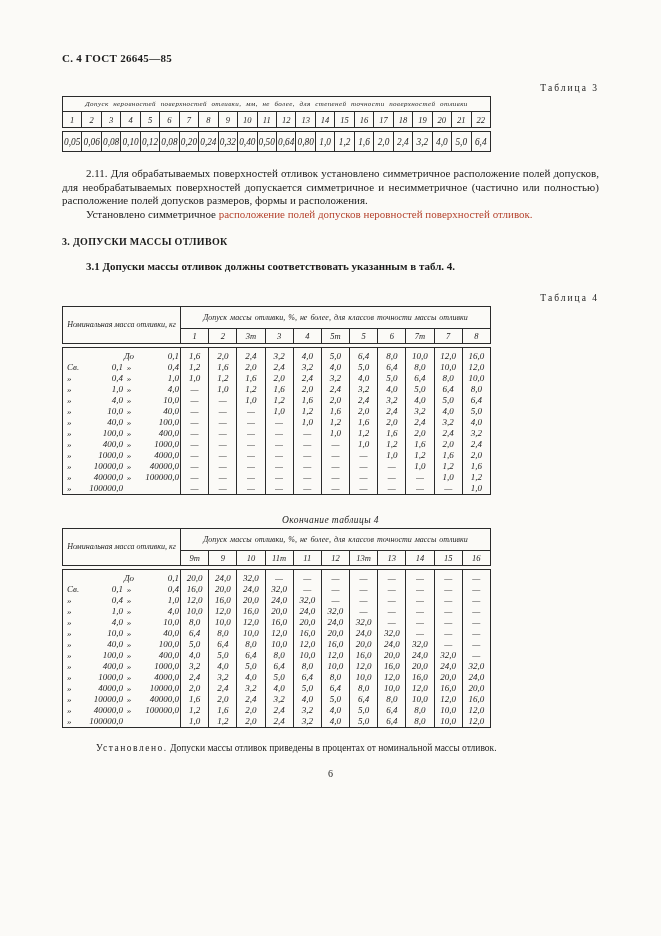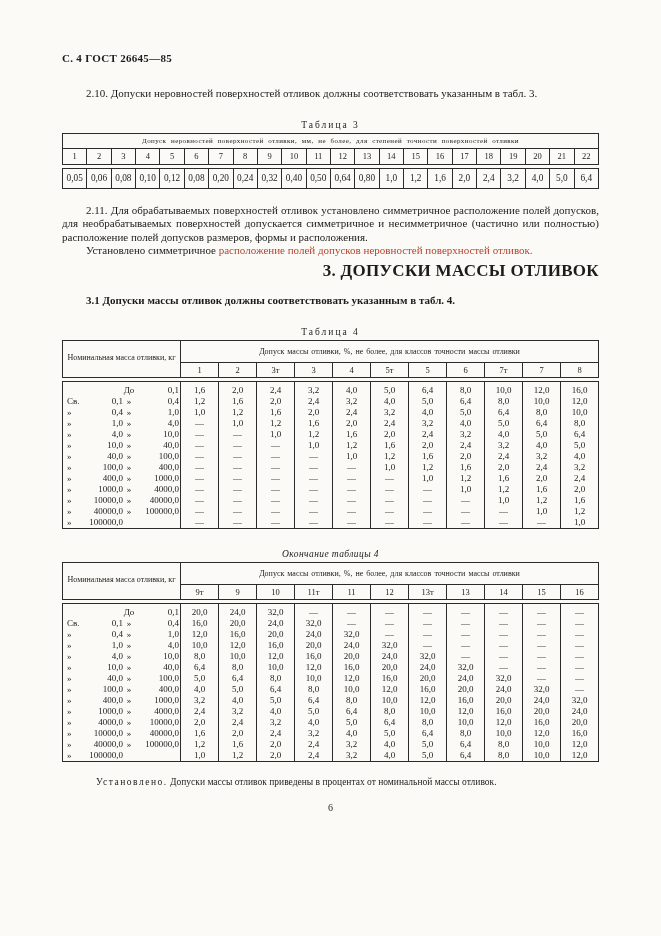--- a/index.html
+++ b/index.html
@@ -7,27 +7,27 @@
     width:661px;height:936px;background:#fbfaf7;color:#1c1c1c;
     font-family:"Liberation Serif","DejaVu Serif",serif;
     overflow:hidden;
   }
   .page{padding:52px 62px 0 62px;position:relative;}
   .doc-header{font-size:11px;font-weight:bold;letter-spacing:.3px;}
   .para{font-size:11px;line-height:13.6px;text-align:justify;margin:0;}
   .indent{text-indent:24px;}
   .mt-p210{margin-top:23px;}
   .mt-p211{margin-top:15px;}
-  .tbl-caption{font-size:9.5px;text-align:center;letter-spacing:2px;margin-top:19px;}
+  .tbl-caption{font-size:9.5px;text-align:right;letter-spacing:2px;margin-top:19px;}
   .t4b-caption{font-size:9.5px;text-align:center;font-style:italic;letter-spacing:.4px;margin-top:20px;}
-  .sec-title{font-size:17px;font-weight:bold;text-align:right;letter-spacing:.3px;margin:3px 0 0 0;}
+  .sec-title{font-size:10px;font-weight:bold;text-align:left;letter-spacing:.3px;margin:15px 0 0 0;}
   .mt-p31{margin-top:13px;font-weight:bold;}
   .red{color:#b5432e;}
 
-  table{border-collapse:collapse;table-layout:fixed;width:537px;}
+  table{border-collapse:collapse;table-layout:fixed;width:429px;font-style:italic;}
   td{border:1px solid #2b2b2b;overflow:hidden;}
 
   
   .t3-head-tbl{margin-top:3px;}
   .t3-header{font-size:7px;letter-spacing:.4px;word-spacing:2.5px;text-align:center;padding:3px 2px;}
   .t3-head-tbl td.num{font-size:8.5px;text-align:center;height:15px;padding:0;}
   .t3-val-tbl{margin-top:3px;}
   .t3-val-tbl td.val{font-size:9.3px;text-align:center;height:19px;padding:0;}
 
   
@@ -53,21 +53,20 @@
   .note-label{letter-spacing:1.5px;}
   .page-num{text-align:center;font-size:10px;margin-top:15px;}
 </style>
 </head>
 <body>
 
 <div class="page">
 
   <div class="doc-header">С. 4 ГОСТ 26645—85</div>
 
-  <p class="para indent mt-p210">2.10. Допуски неровностей поверхностей отливок должны соответствовать указанным в табл. 3.</p>
 
   <div class="tbl-caption">Таблица 3</div>
 
   <div>
     <table class="t3-head-tbl">
         <colgroup>
           <col>
           <col>
           <col>
           <col>

